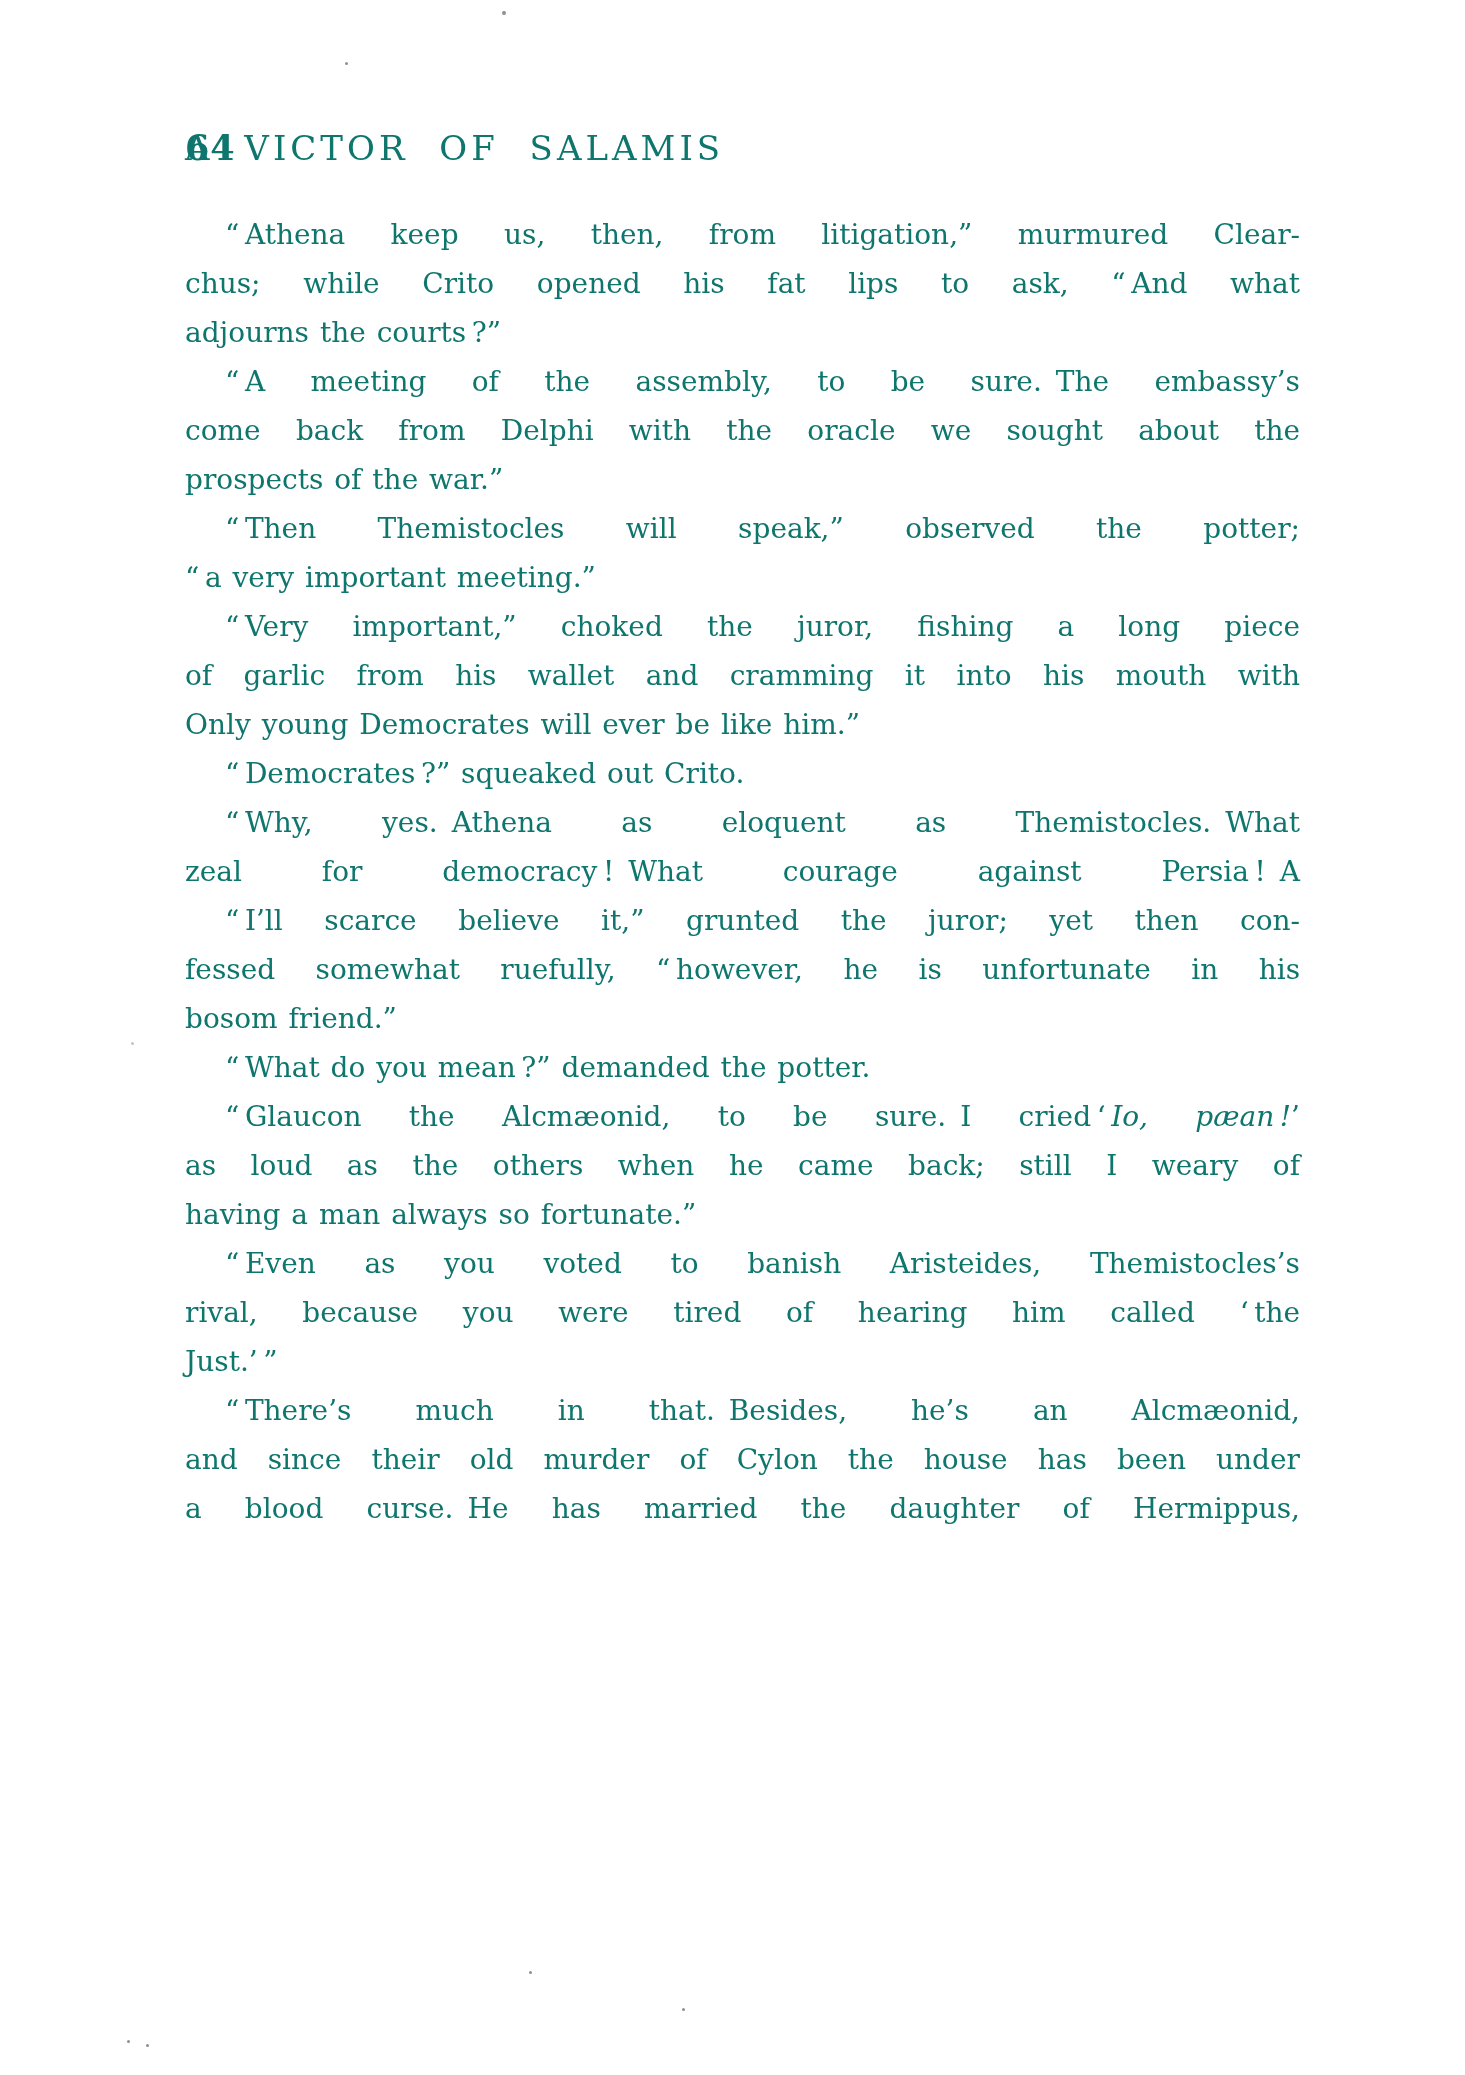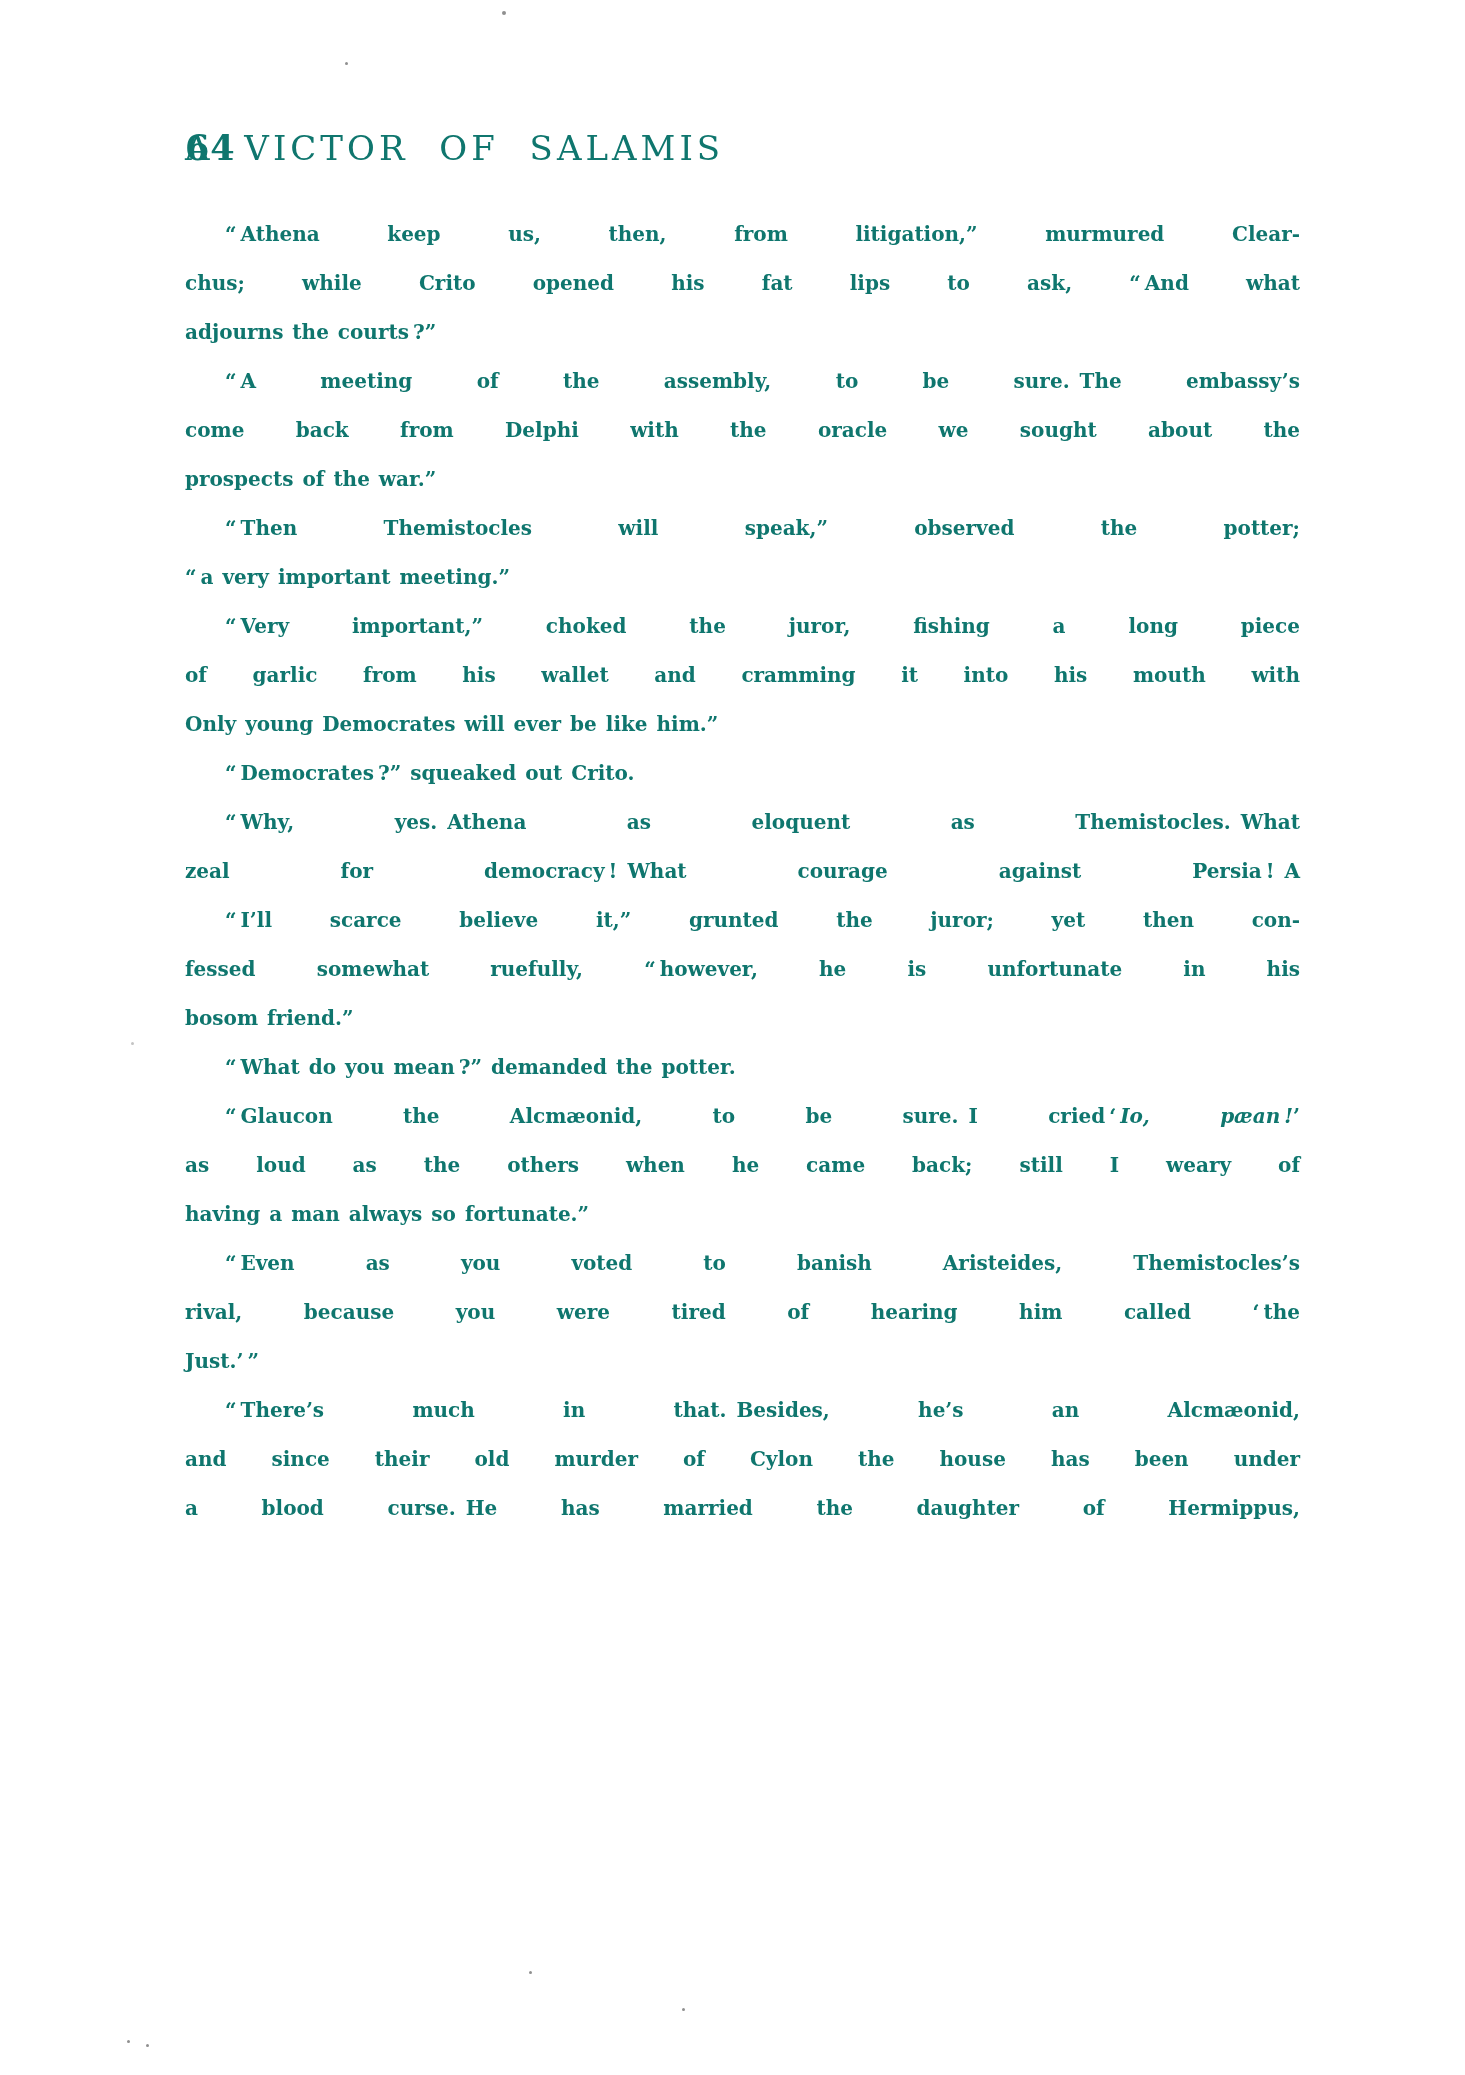--- a/index.html
+++ b/index.html
@@ -45,26 +45,25 @@
     white-space: nowrap;
   }
   .body-block {
     position: absolute;
     left: 185px;
     top: 210px;
     width: 1115px;
   }
   .paragraph { margin: 0; padding: 0; }
   .line {
-    font-size: 20px;
+    font-size: 28px;
     line-height: 49px;
     height: 49px;
     text-align: left;
     word-spacing: 2px;
-    font-weight: bold;
   }
   .line.justified {
     text-align: justify;
     text-align-last: justify;
     text-justify: inter-word;
   }
   .line.indented { text-indent: 40px; }
   .line i { font-style: italic; }
   .speck {
     position: absolute;

